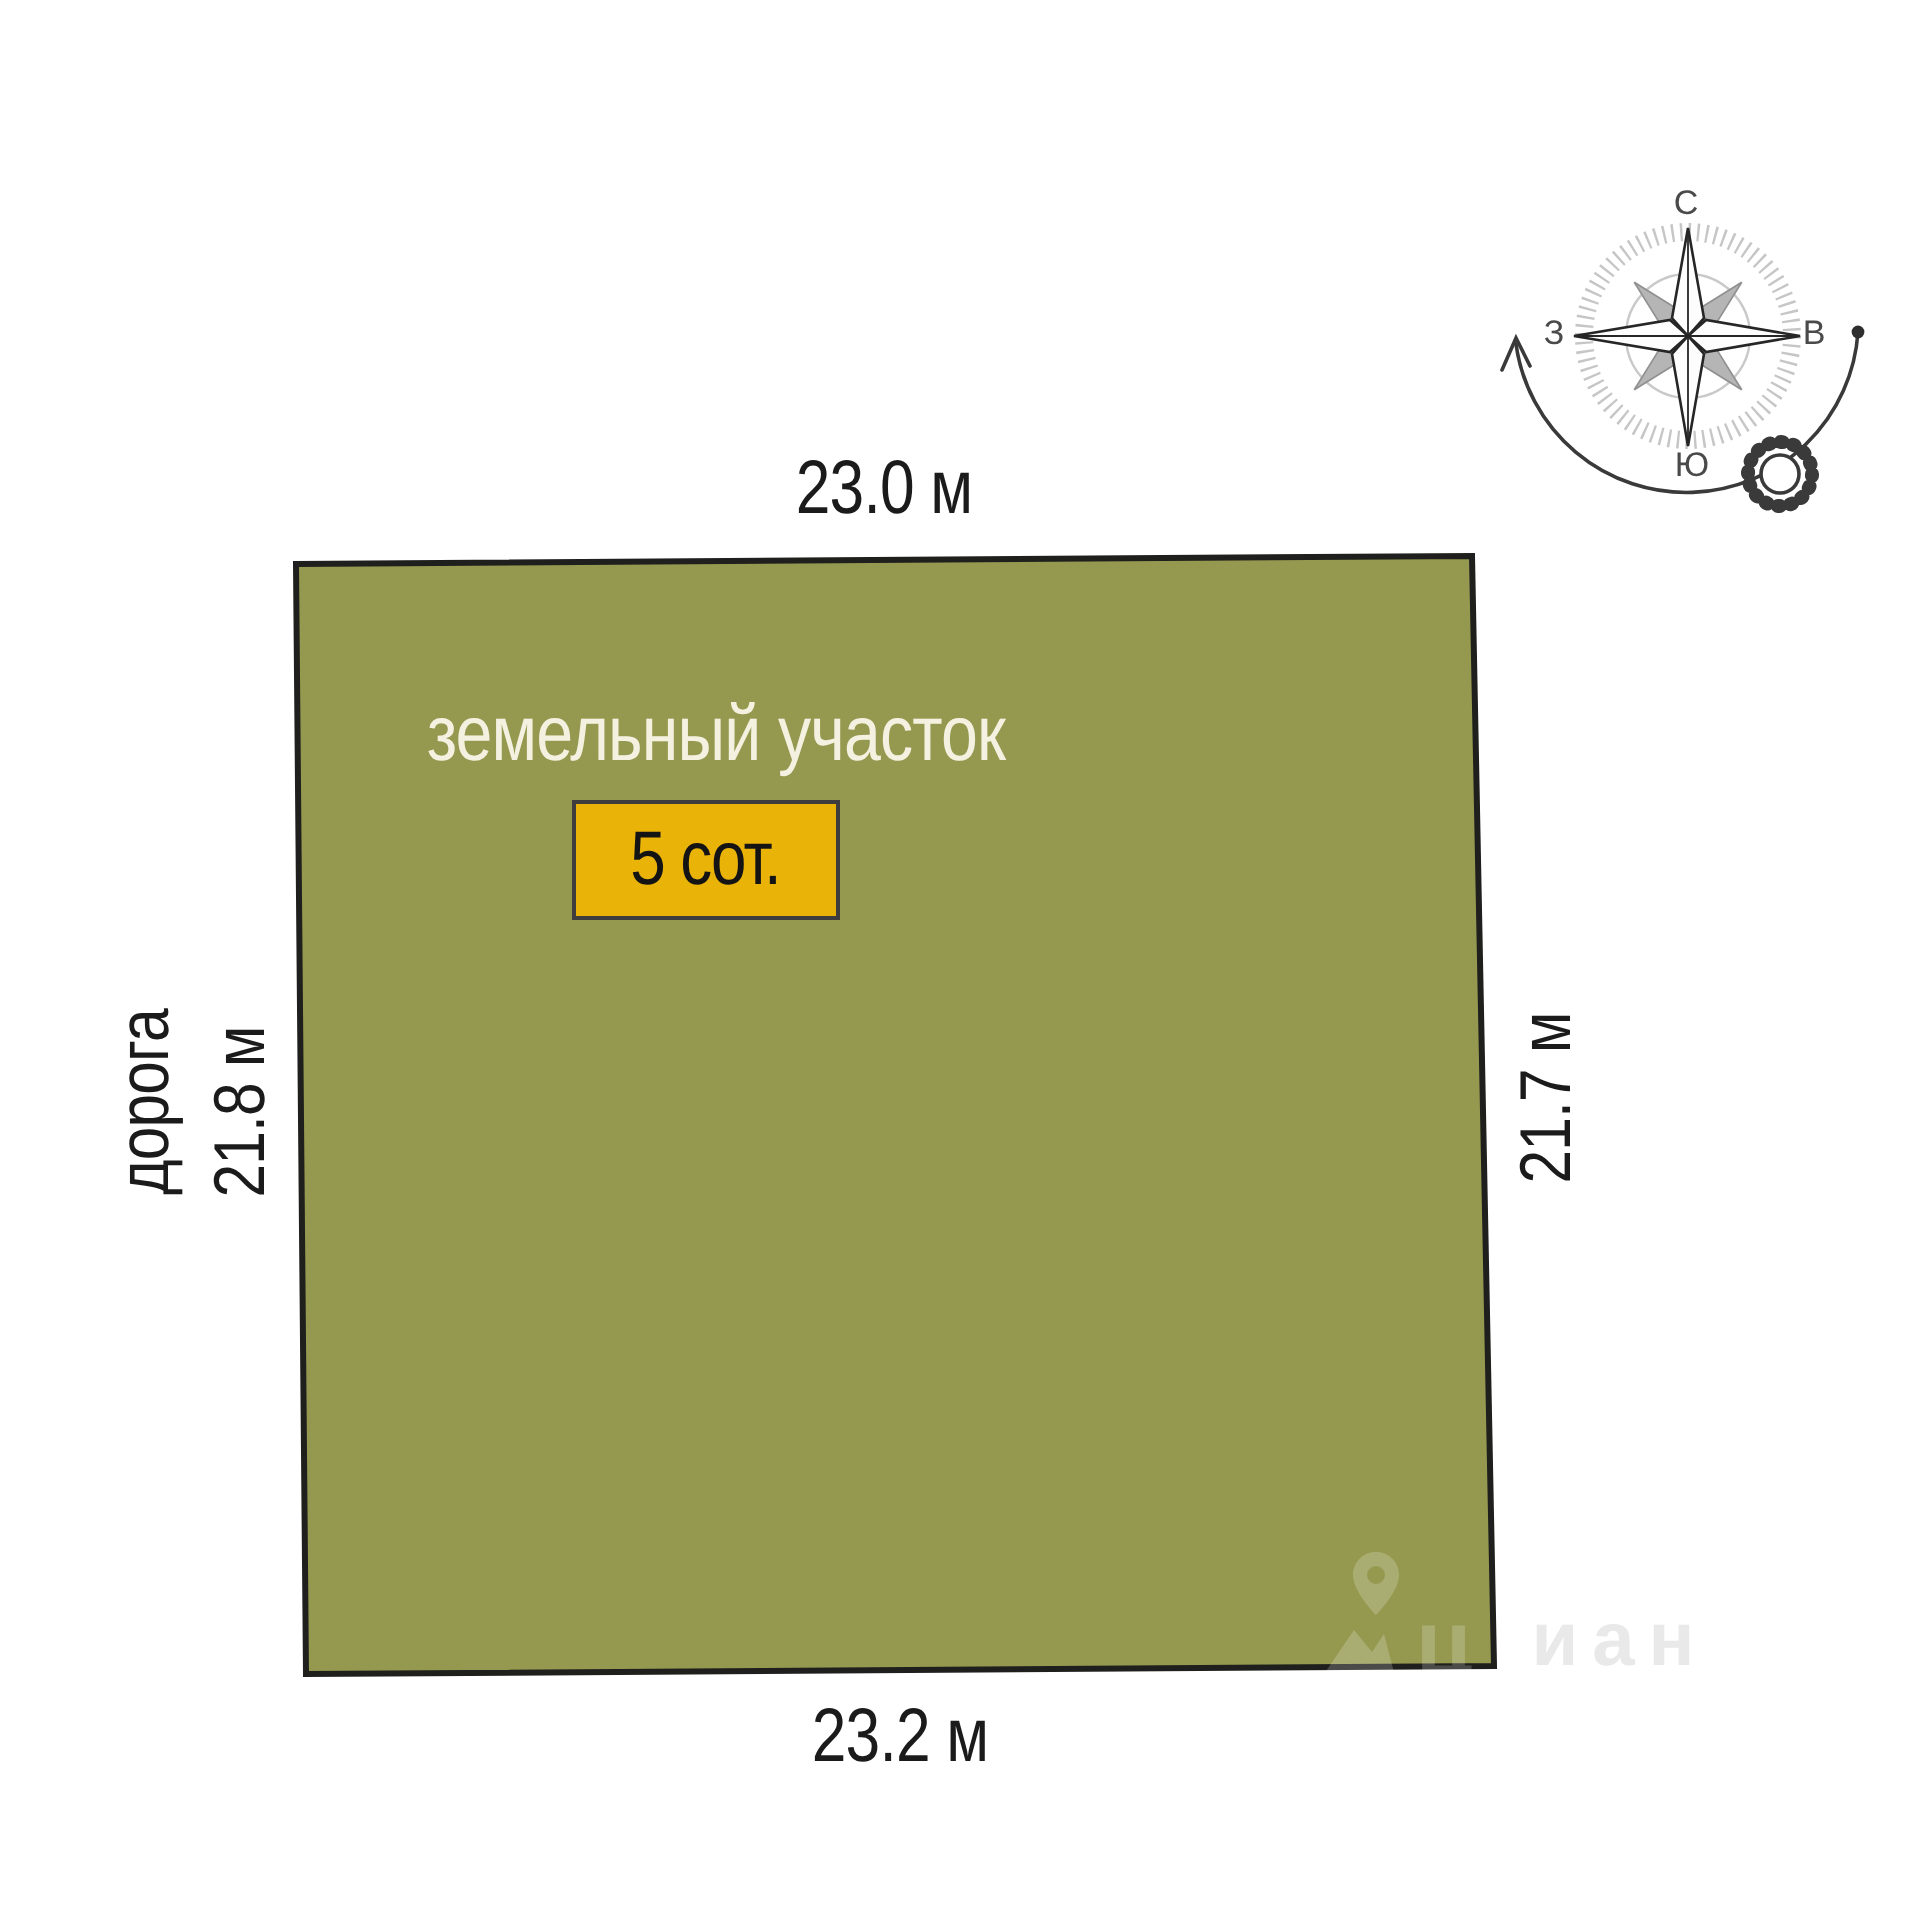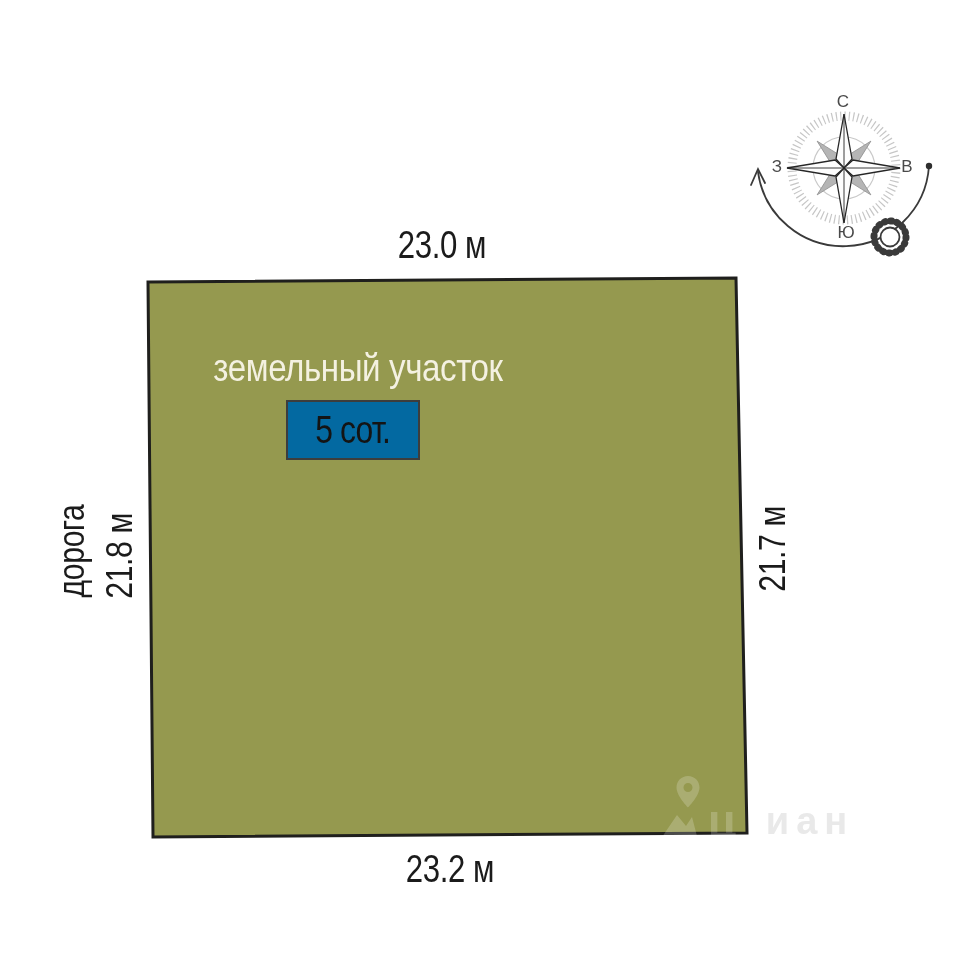--- a/index.html
+++ b/index.html
@@ -14,21 +14,21 @@
   }
   .lbl.h{transform:translate(-50%,-50%) scaleX(0.82);}
   .lbl.v{transform:translate(-50%,-50%) rotate(-90deg) scaleX(0.84);font-size:36px;}
   .plot-label{
     position:absolute;z-index:2;left:358px;top:368px;white-space:nowrap;
     transform:translate(-50%,-50%) scaleX(0.85);
     color:#f4f1e1;font-size:39px;font-weight:500;letter-spacing:-0.5px;
   }
   .area-box{
     position:absolute;z-index:2;left:286px;top:400px;width:134px;height:60px;
-    background:#0369a1;border:2px solid #3d3d3d;box-sizing:border-box;
+    background:#eab308;border:2px solid #3d3d3d;box-sizing:border-box;
     display:flex;align-items:center;justify-content:center;
   }
   .area-box span{
     transform:scaleX(0.84);color:#141414;font-size:38px;font-weight:500;
     white-space:nowrap;letter-spacing:-1px;
   }
   .wm-etagi{
     position:absolute;z-index:2;left:478px;top:477px;white-space:nowrap;
     transform:translate(-50%,-50%);
     color:rgba(255,255,255,0.28);font-size:84px;font-weight:bold;

